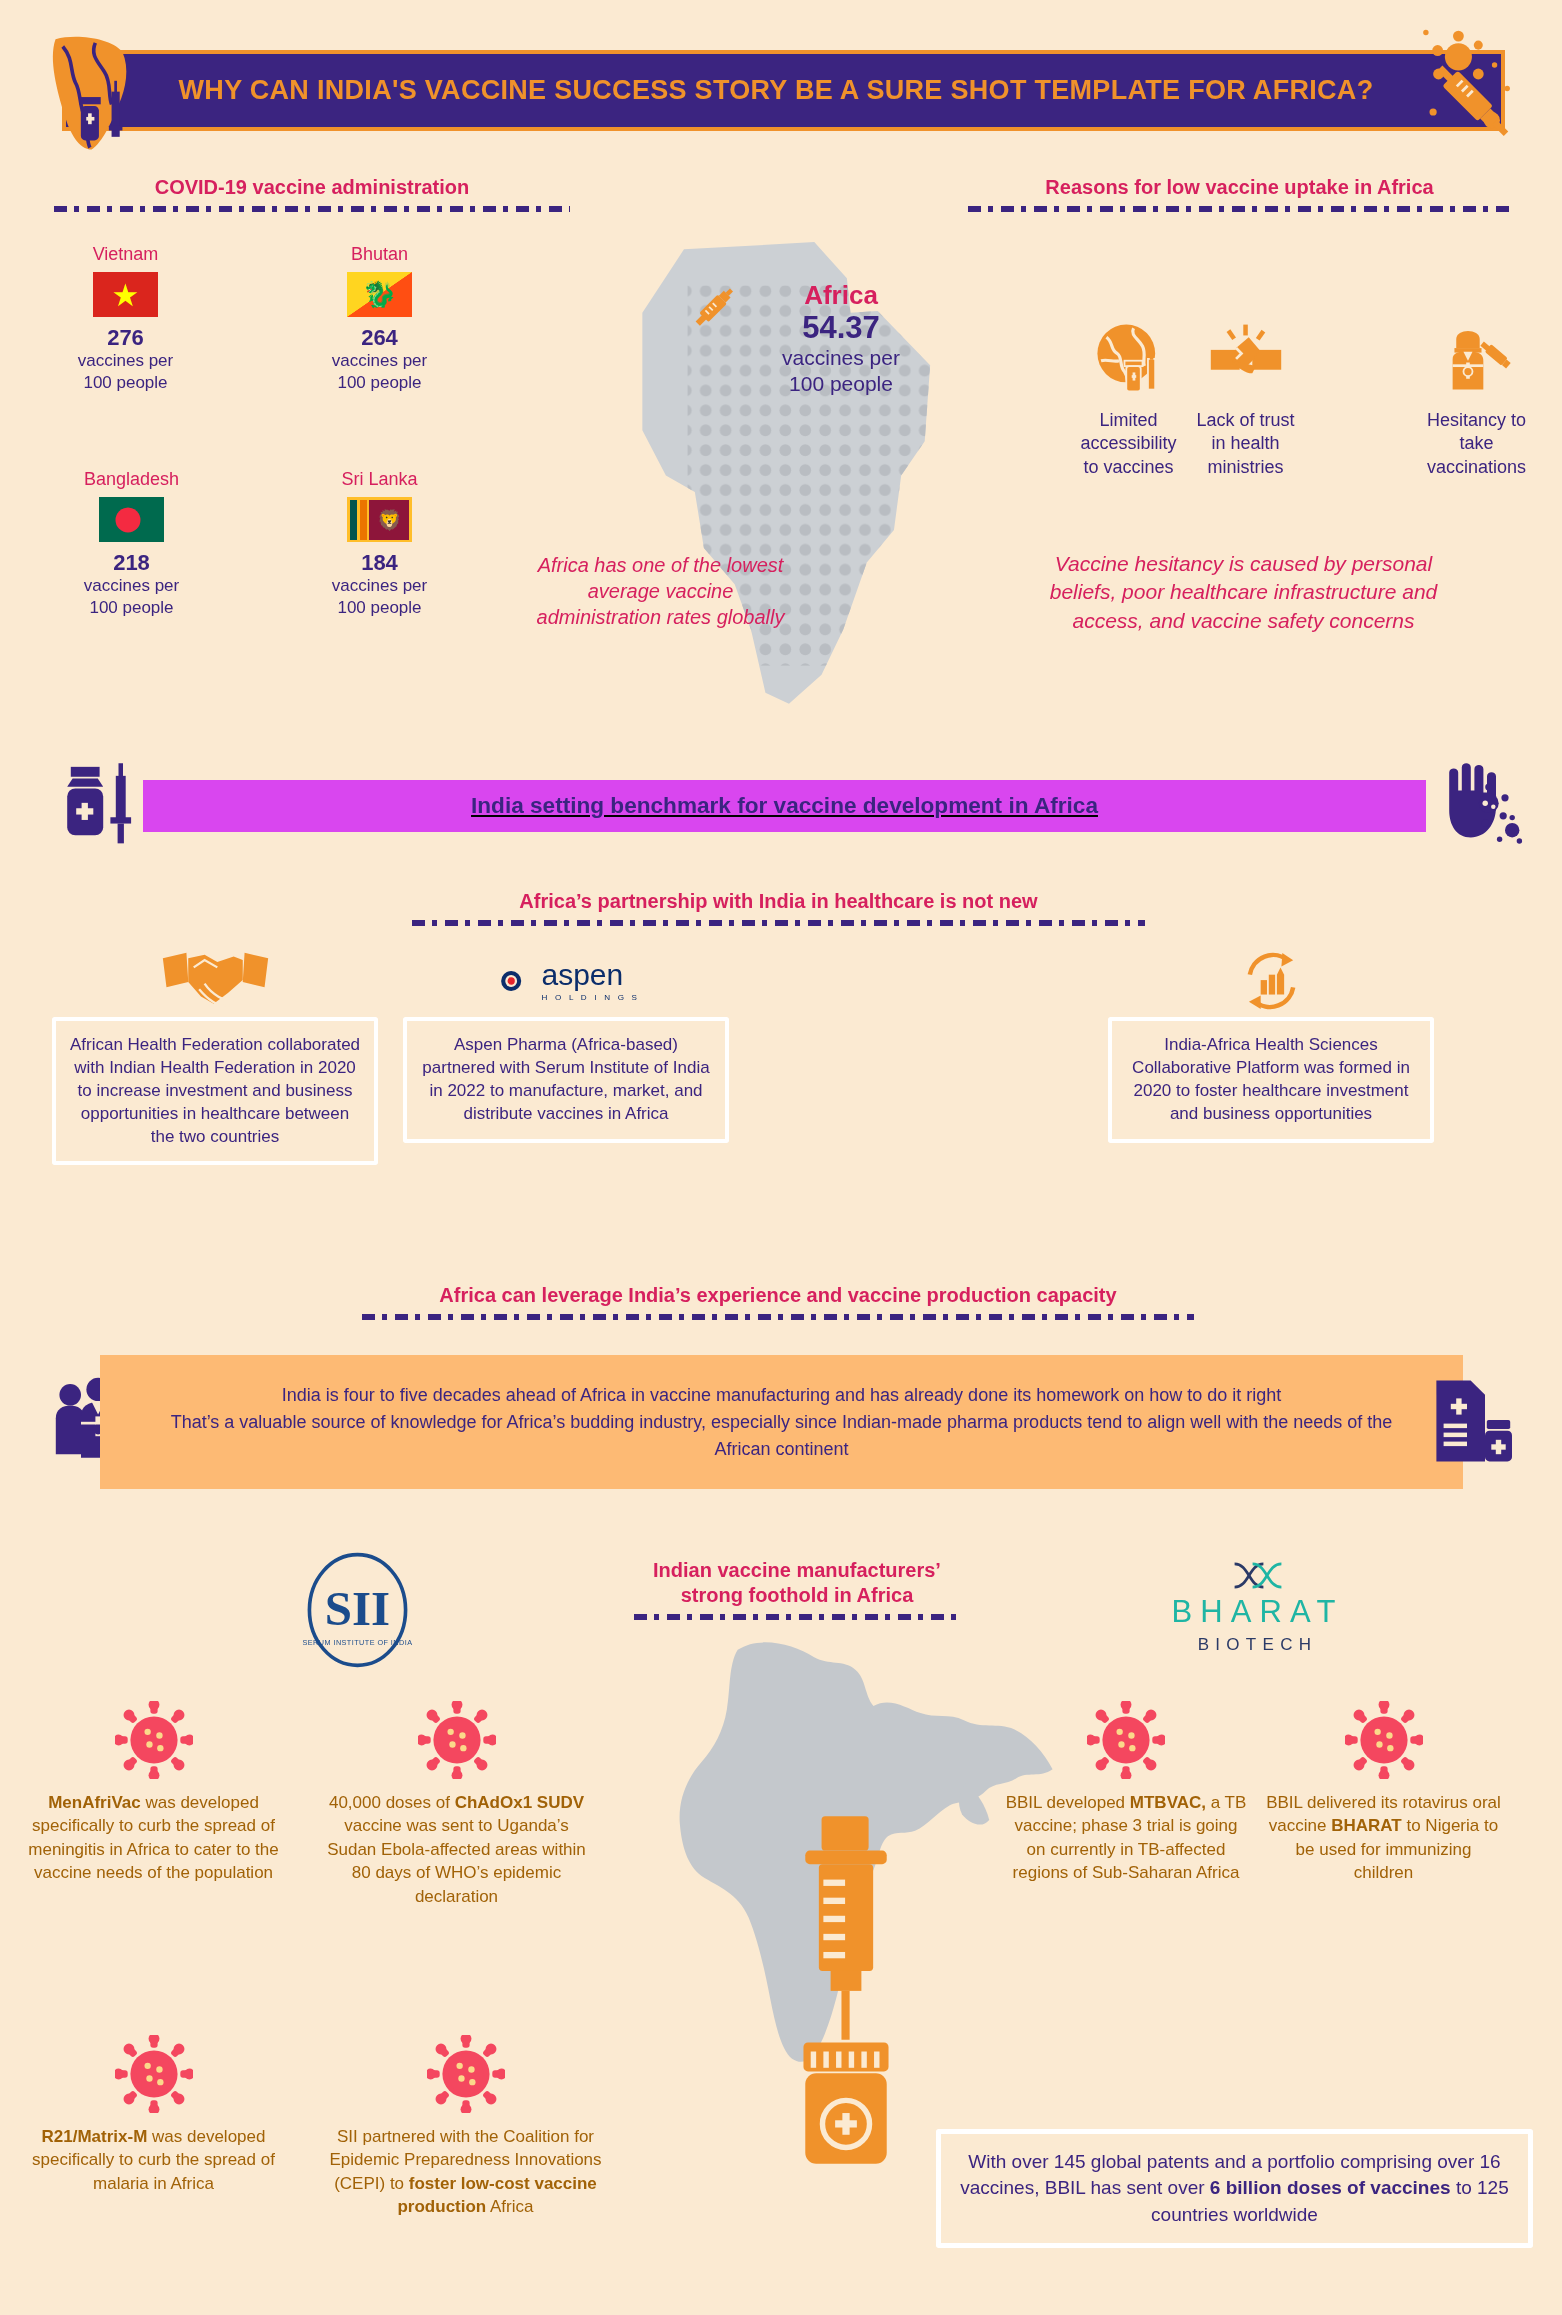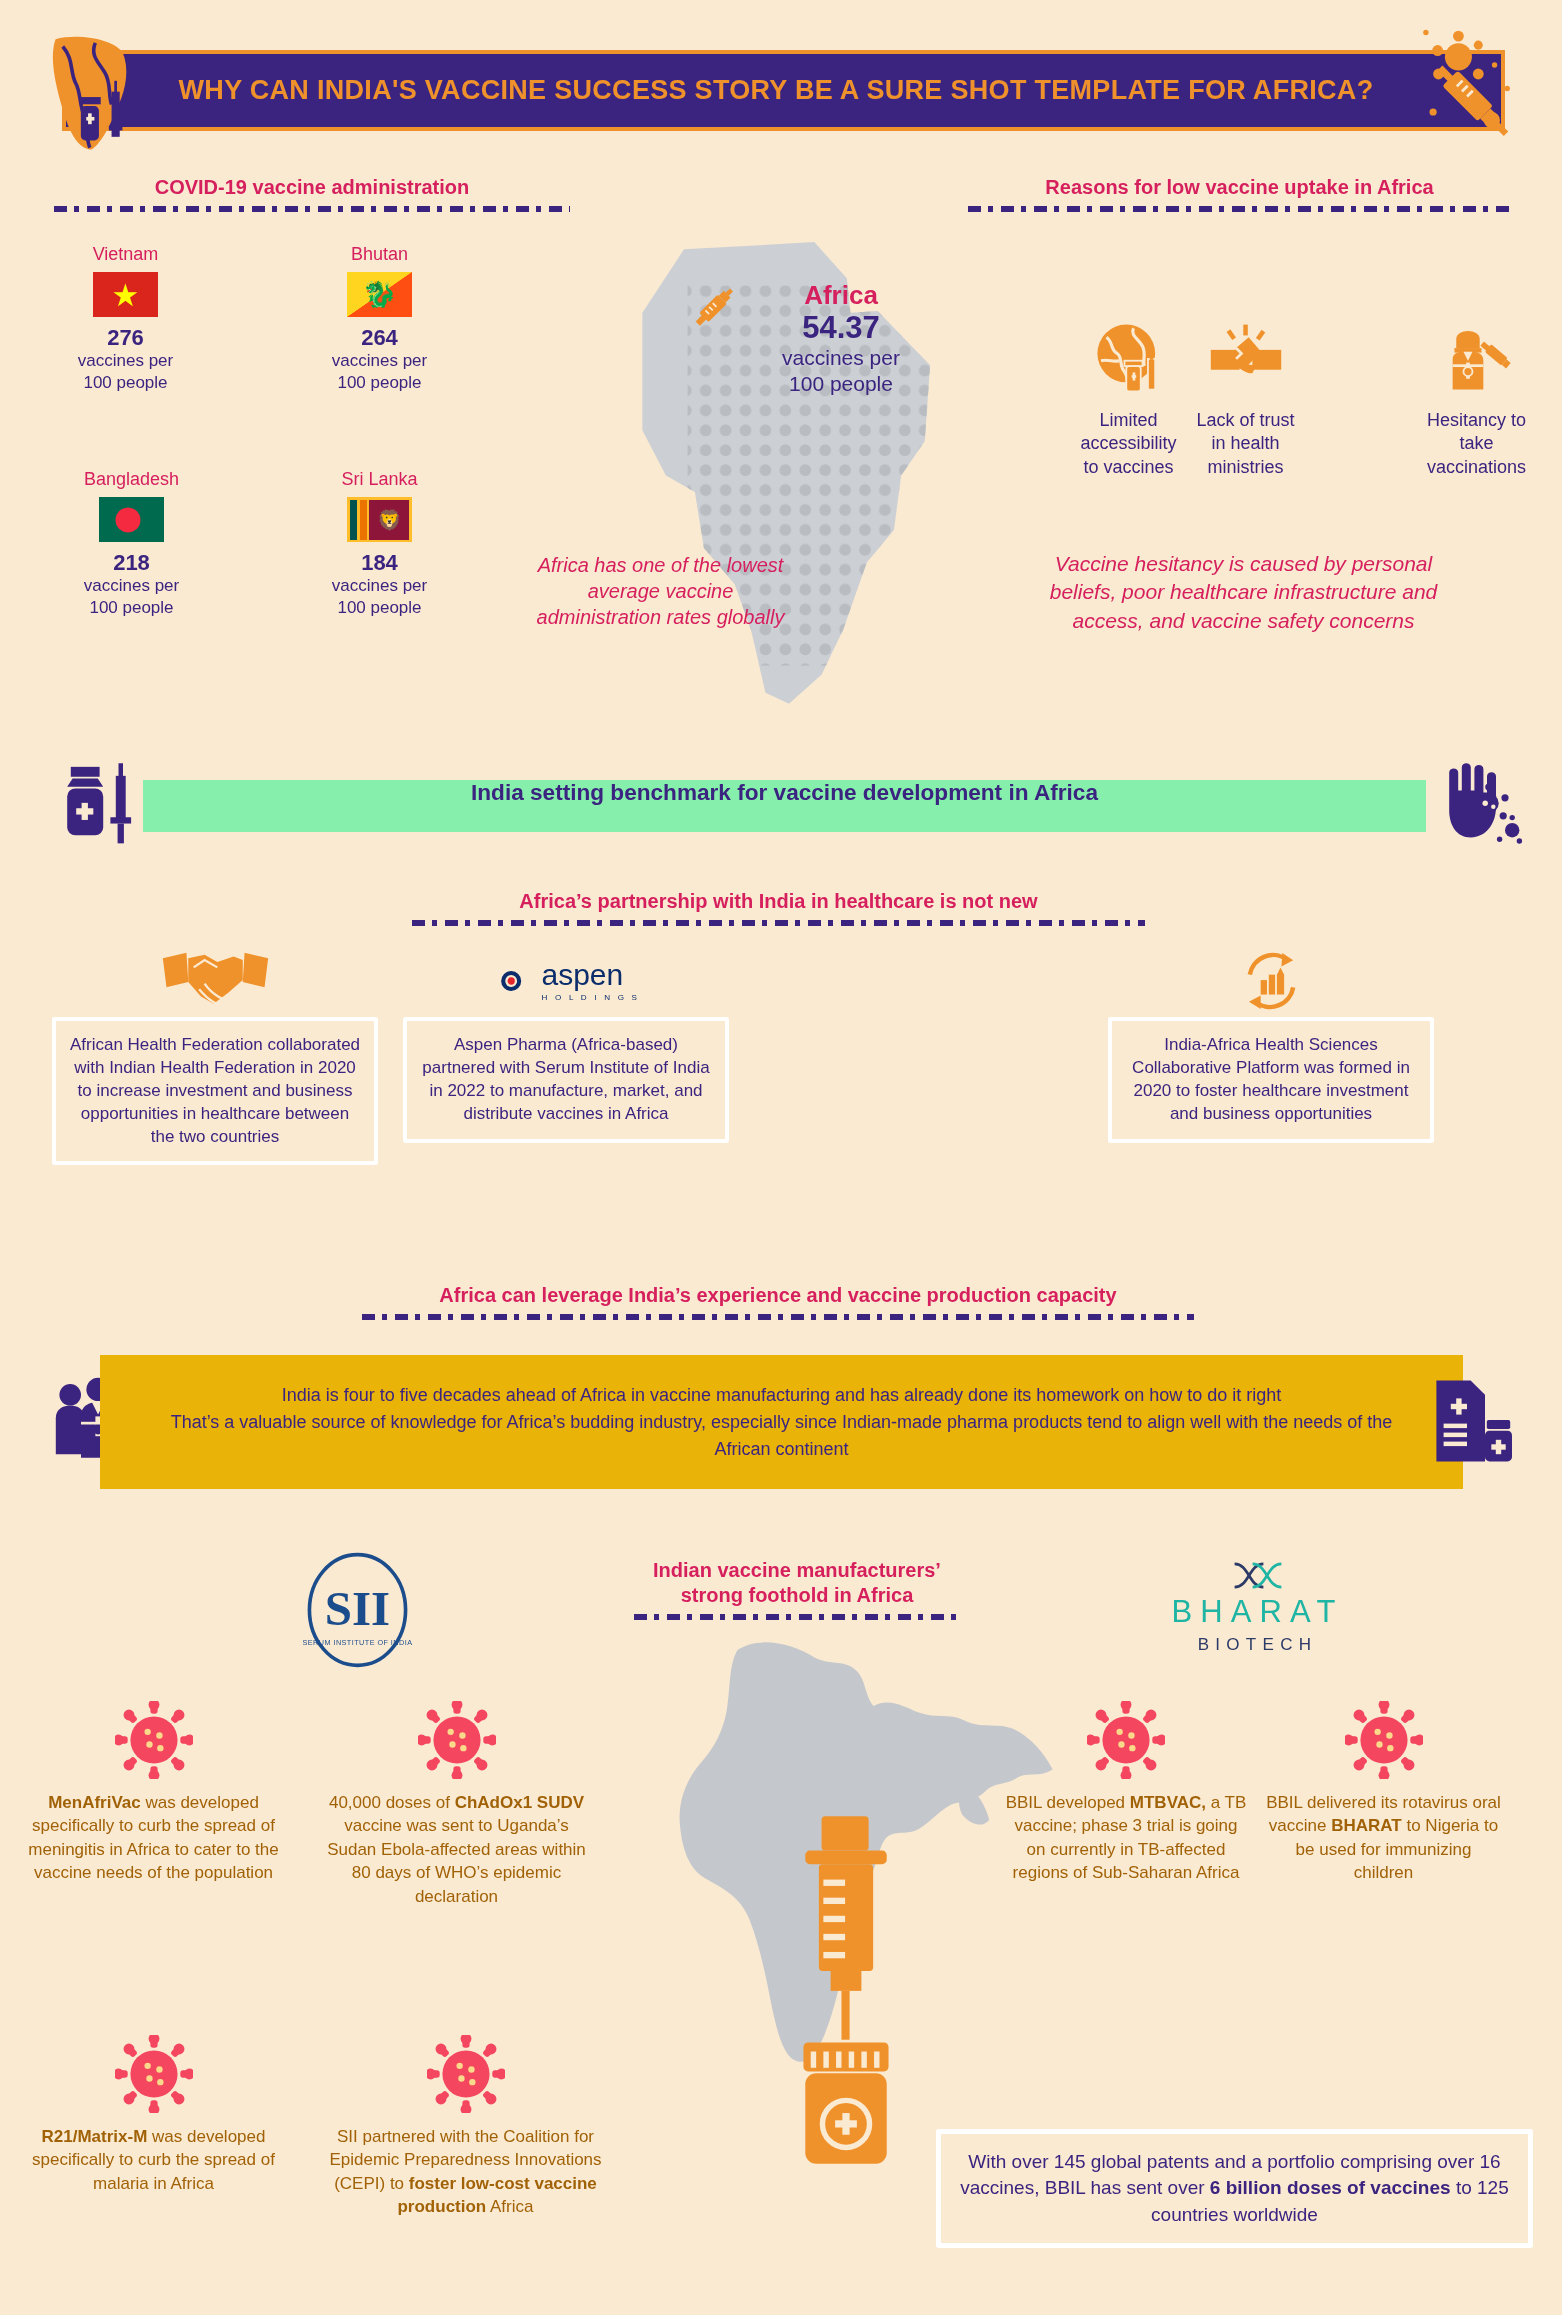--- a/index.html
+++ b/index.html
@@ -80,39 +80,39 @@
   .reason .ricon { width: 74px; height: 74px; margin: 0 auto 11px; }
   .reason .rlabel { color: #3B2480; font-size: 18px; line-height: 1.3; }
   .reasons-note {
     position: absolute; left: 1031px; top: 550px; width: 425px; text-align: center;
     color: #D6205E; font-style: italic; font-size: 21px; line-height: 1.35;
   }
 
   
   .bench-bar {
     position: absolute; left: 143px; top: 780px; width: 1283px; height: 52px;
-    background: #86efac; display: flex; align-items: flex-start; justify-content: center;
+    background: #d946ef; display: flex; align-items: center; justify-content: center; text-decoration: underline;
   }
   .bench-bar span { color: #3B2480; font-weight: bold; font-size: 22.6px; }
   .bench-left-icon { position: absolute; left: 60px; top: 763px; width: 81px; height: 86px; }
   .bench-right-icon { position: absolute; left: 1433px; top: 760px; width: 90px; height: 90px; }
 
   
   .pcard { position: absolute; width: 326px; }
   .pcard .picon { height: 62px; display: flex; align-items: center; justify-content: center; margin-bottom: 5.4px; }
   .pcard .pbox {
     border: 4.5px solid #FFFFFF; padding: 12.7px 11px; text-align: center;
     color: #3B2480; font-size: 17px; line-height: 1.35;
     border-radius: 2.7px;
   }
 
   
   .lev-box {
     position: absolute; left: 100px; top: 1355px; width: 1363px; height: 134px;
-    background: #eab308; display: flex; align-items: center; justify-content: center;
+    background: #fdba74; display: flex; align-items: center; justify-content: center;
     padding: 9px 52px;
   }
   .lev-box p { color: #3B2480; font-size: 18px; line-height: 1.5; text-align: center; }
   .lev-left-icon { position: absolute; left: 54px; top: 1375px; width: 90px; height: 90px; }
   .lev-right-icon { position: absolute; left: 1431px; top: 1375px; width: 81px; height: 90px; }
 
   
   .sii-logo { position: absolute; left: 294px; top: 1551px; width: 127px; height: 118px; }
   .bharat-logo { position: absolute; left: 1131px; top: 1560px; width: 253px; height: 109px; text-align: center; }
   .bharat-logo .bname { color: #1FB5A4; font-size: 31px; letter-spacing: 8.1px; font-weight: normal; }

